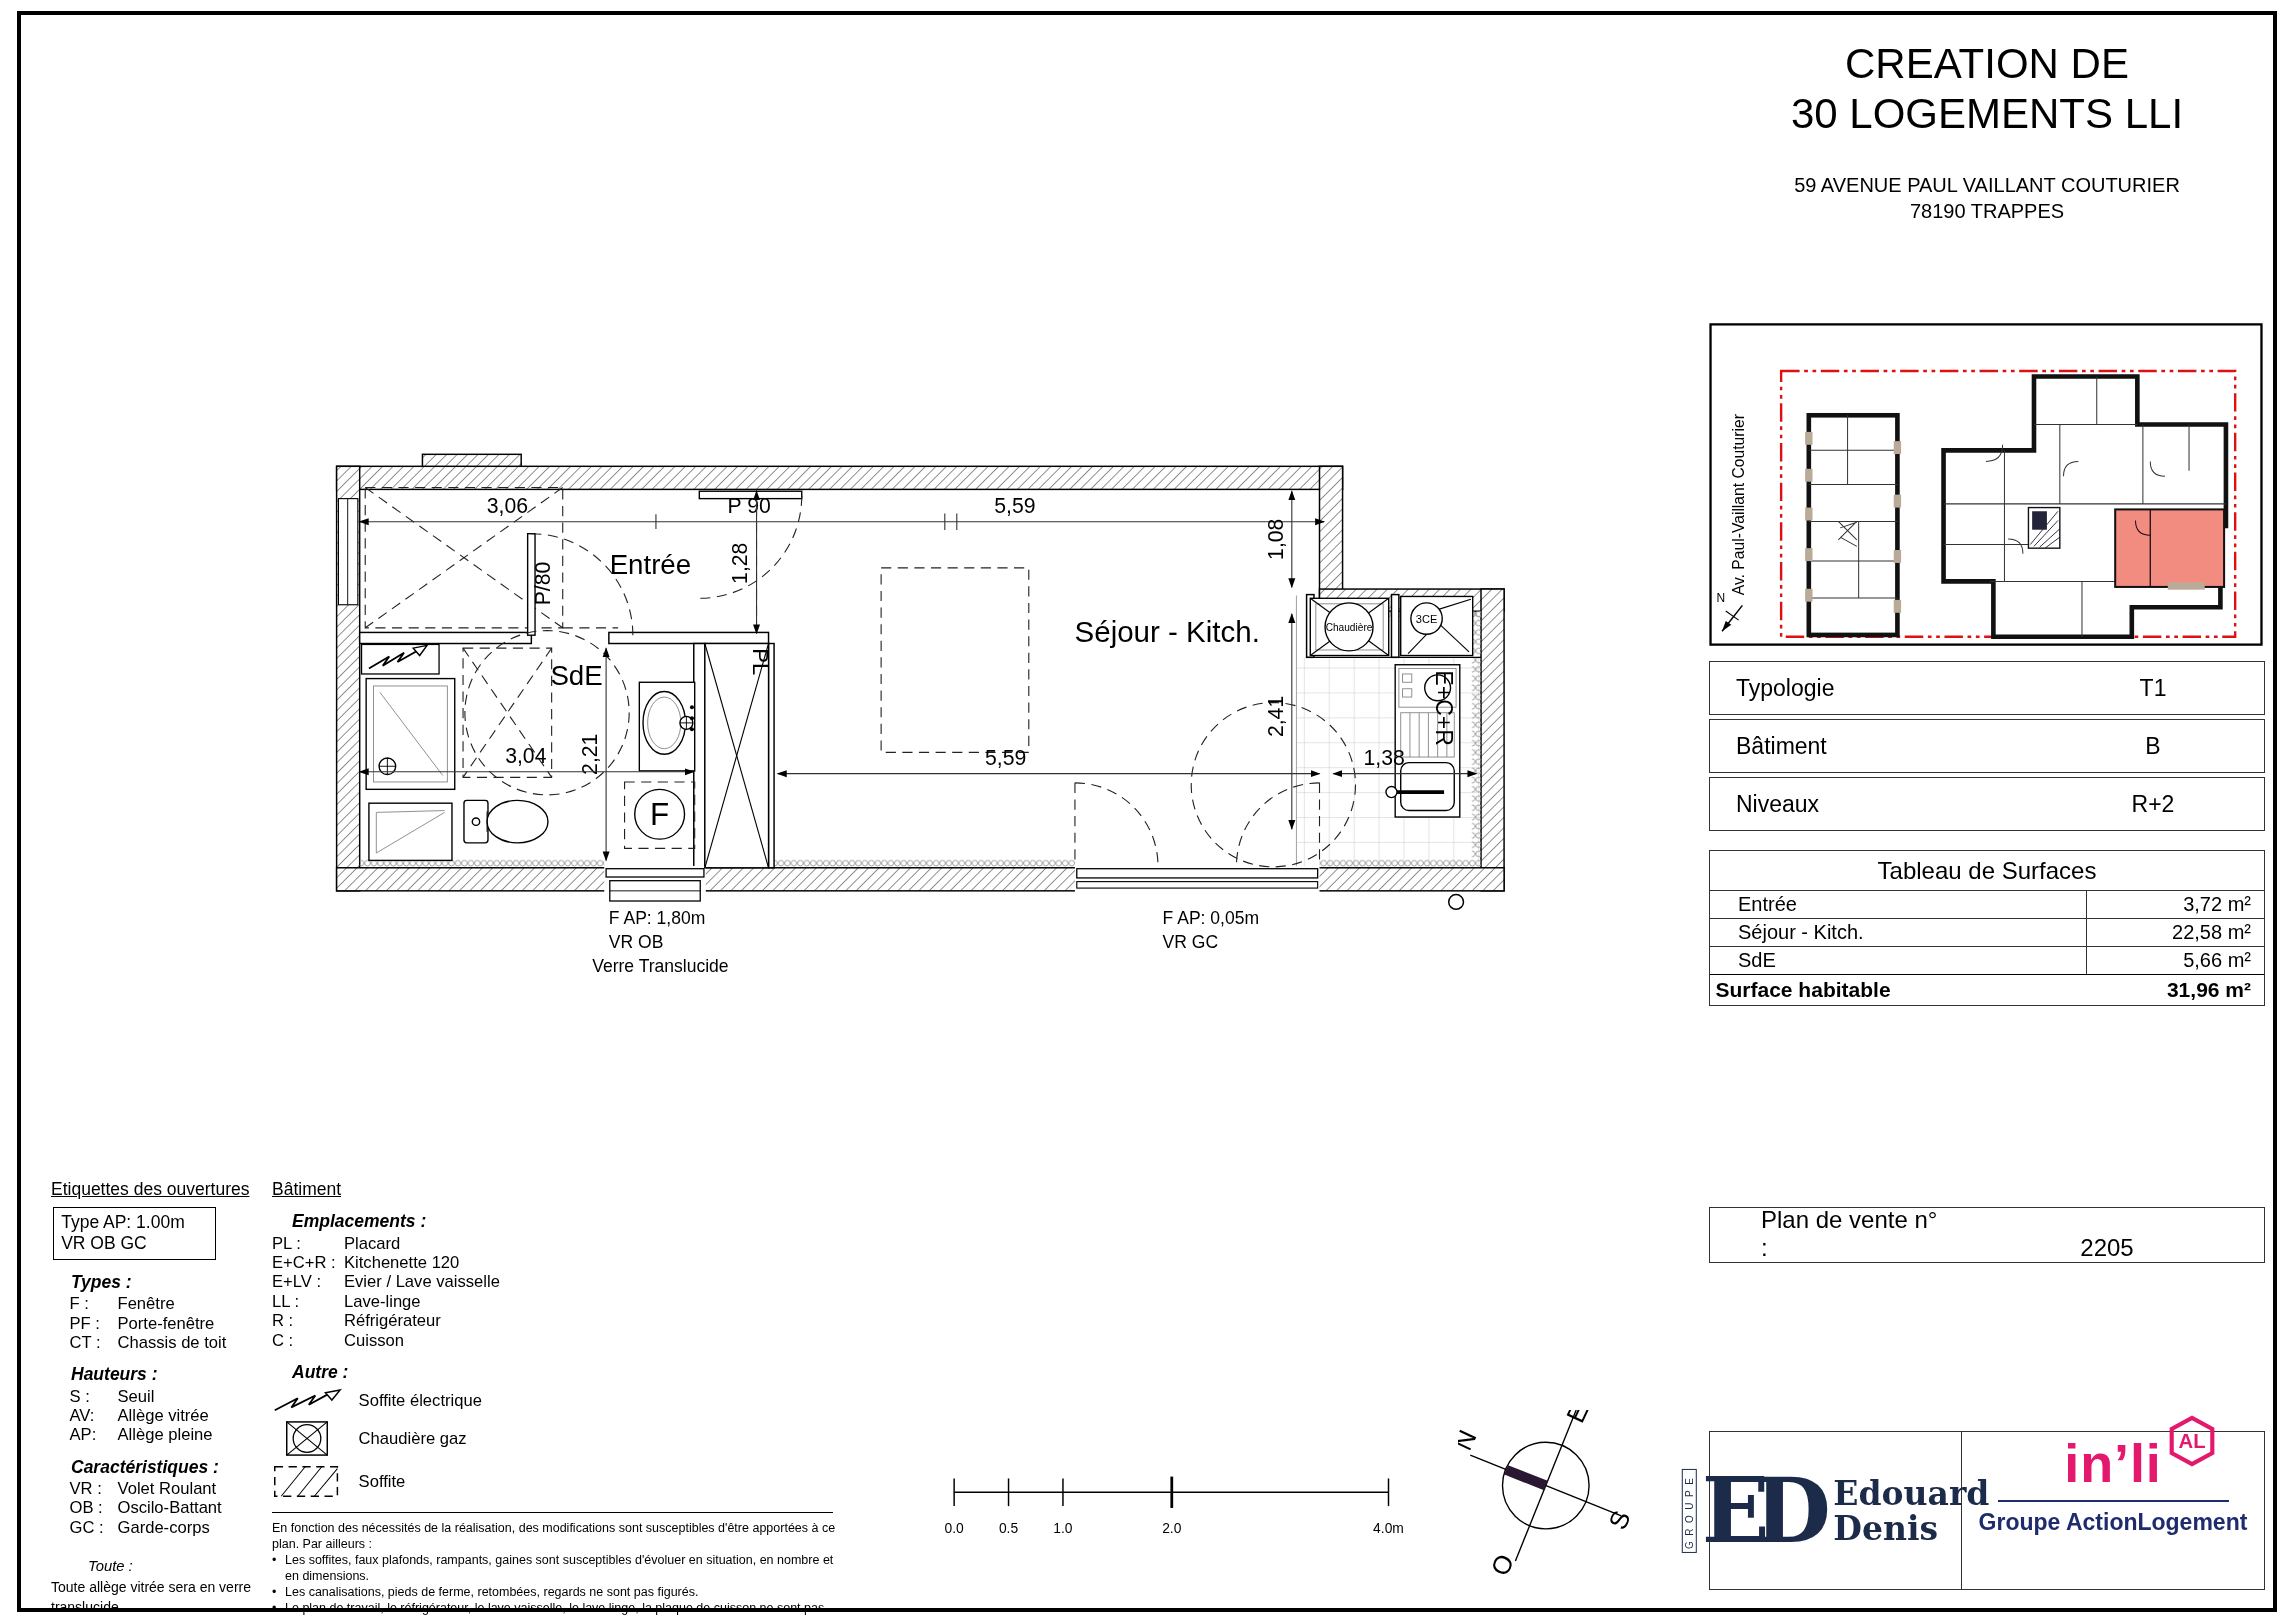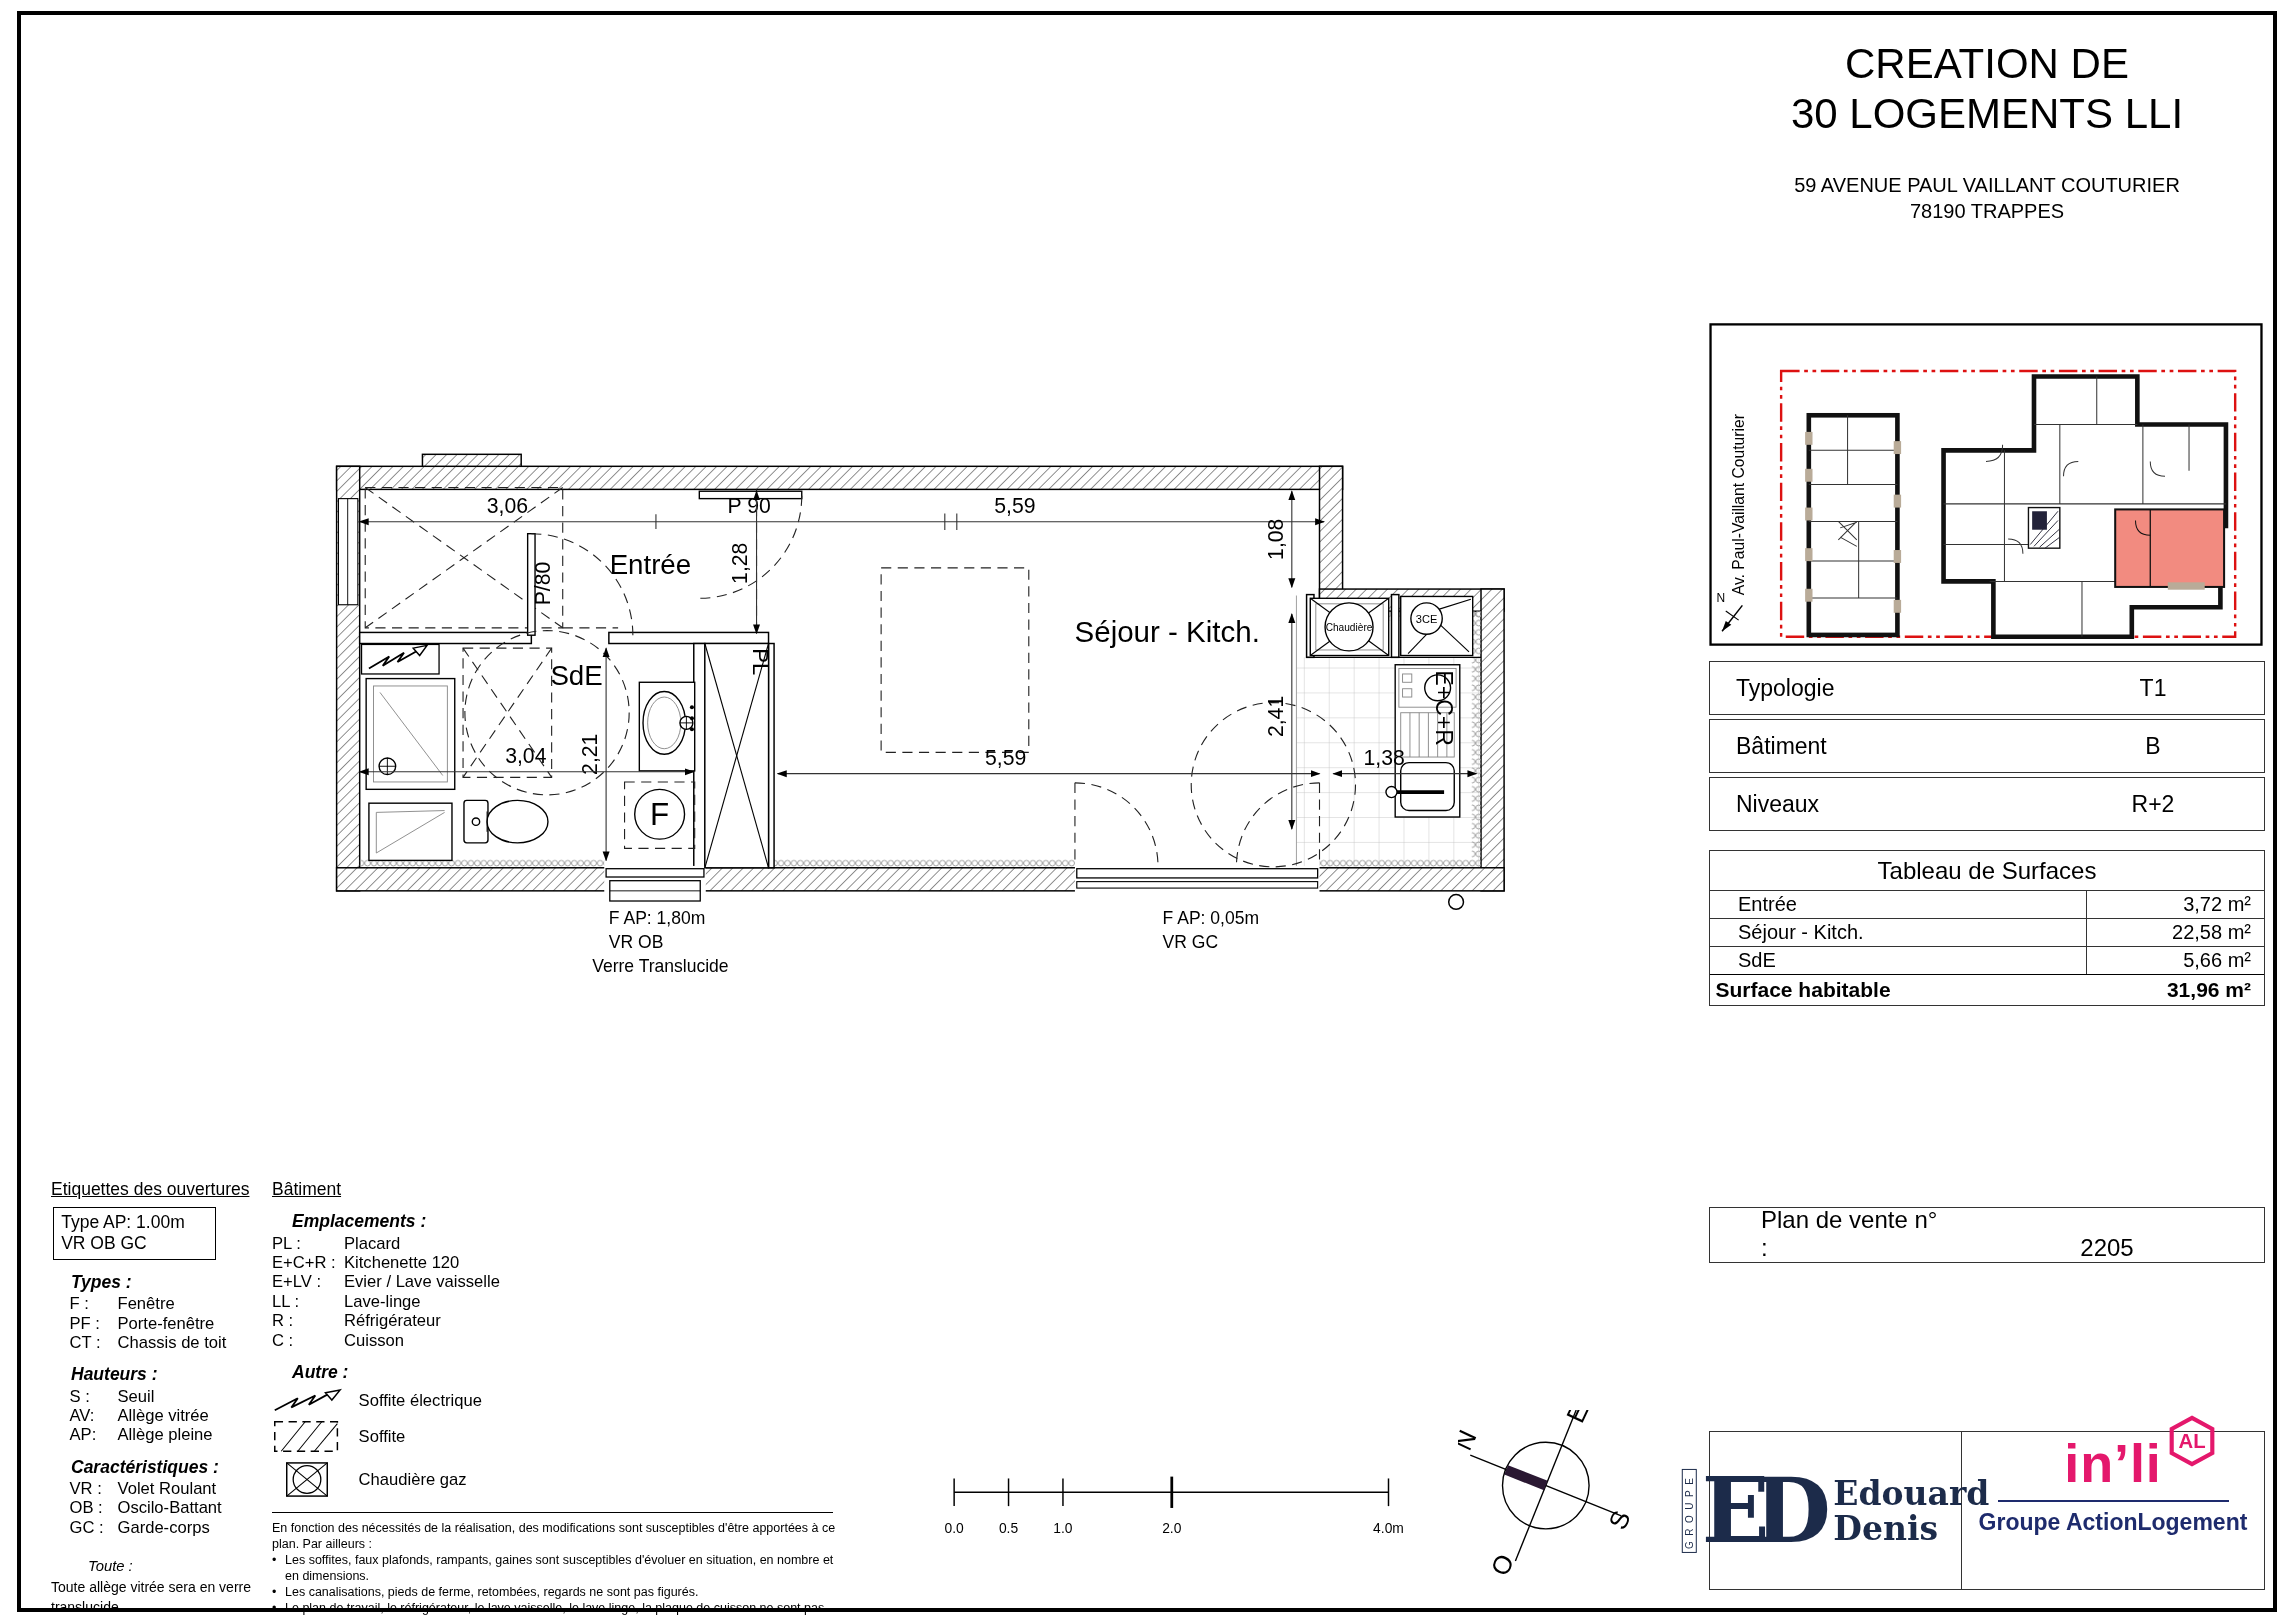--- a/index.html
+++ b/index.html
@@ -512,36 +512,36 @@
       </div>
     <div class="bi">Autre :</div>
     <div class="autre-row">
       <svg width="70" height="26" viewBox="0 0 76 28">
         <path d="M3,24 L28,11 L21,21 L47,8 L40,18 L62,6" fill="none" stroke="#000" stroke-width="2"></path>
         <polygon points="74,2 58,5 65,13" fill="#fff" stroke="#000" stroke-width="1.6"></polygon>
       </svg>
       <span>Soffite électrique</span>
     </div>
     <div class="autre-row">
+      <svg width="70" height="39" viewBox="0 0 76 42">
+        <rect x="16" y="3" width="44" height="36" fill="#fff" stroke="#000" stroke-width="1.6"></rect>
+        <line x1="16" y1="3" x2="60" y2="39" stroke="#000" stroke-width="1.2"></line>
+        <line x1="60" y1="3" x2="16" y2="39" stroke="#000" stroke-width="1.2"></line>
+        <circle cx="38" cy="21" r="15" fill="none" stroke="#000" stroke-width="1.4"></circle>
+      </svg>
+      <span>Chaudière gaz</span>
+    </div>
+    <div class="autre-row">
       <svg width="70" height="35" viewBox="0 0 76 38">
         <rect x="3" y="3" width="68" height="32" fill="#fff" stroke="#000" stroke-width="1.6" stroke-dasharray="9 6"></rect>
         <line x1="10" y1="35" x2="36" y2="3" stroke="#000" stroke-width="1.1"></line>
         <line x1="28" y1="35" x2="54" y2="3" stroke="#000" stroke-width="1.1"></line>
         <line x1="46" y1="35" x2="71" y2="5" stroke="#000" stroke-width="1.1"></line>
       </svg>
       <span>Soffite</span>
-    </div>
-    <div class="autre-row">
-      <svg width="70" height="39" viewBox="0 0 76 42">
-        <rect x="16" y="3" width="44" height="36" fill="#fff" stroke="#000" stroke-width="1.6"></rect>
-        <line x1="16" y1="3" x2="60" y2="39" stroke="#000" stroke-width="1.2"></line>
-        <line x1="60" y1="3" x2="16" y2="39" stroke="#000" stroke-width="1.2"></line>
-        <circle cx="38" cy="21" r="15" fill="none" stroke="#000" stroke-width="1.4"></circle>
-      </svg>
-      <span>Chaudière gaz</span>
     </div>
     <div class="sepline"></div>
     <div class="disc">
       <div>En fonction des nécessités de la réalisation, des modifications sont susceptibles d'être apportées à ce plan. Par ailleurs :</div>
       <div class="b">
           <span class="dot">•</span>
           <span>Les soffites, faux plafonds, rampants, gaines sont susceptibles d'évoluer en situation, en nombre et en dimensions.</span>
         </div>
       <div class="b">
           <span class="dot">•</span>

